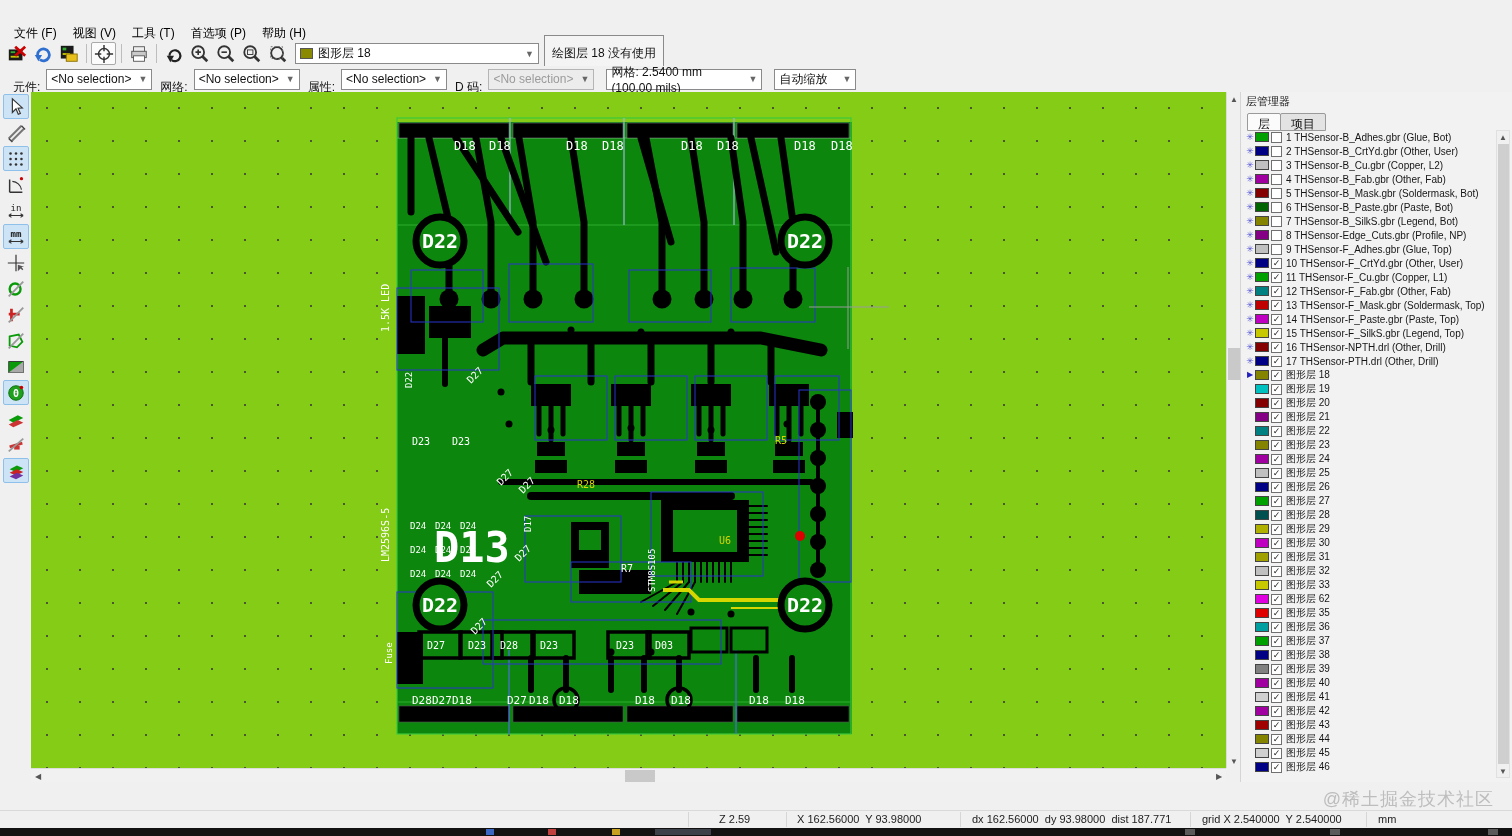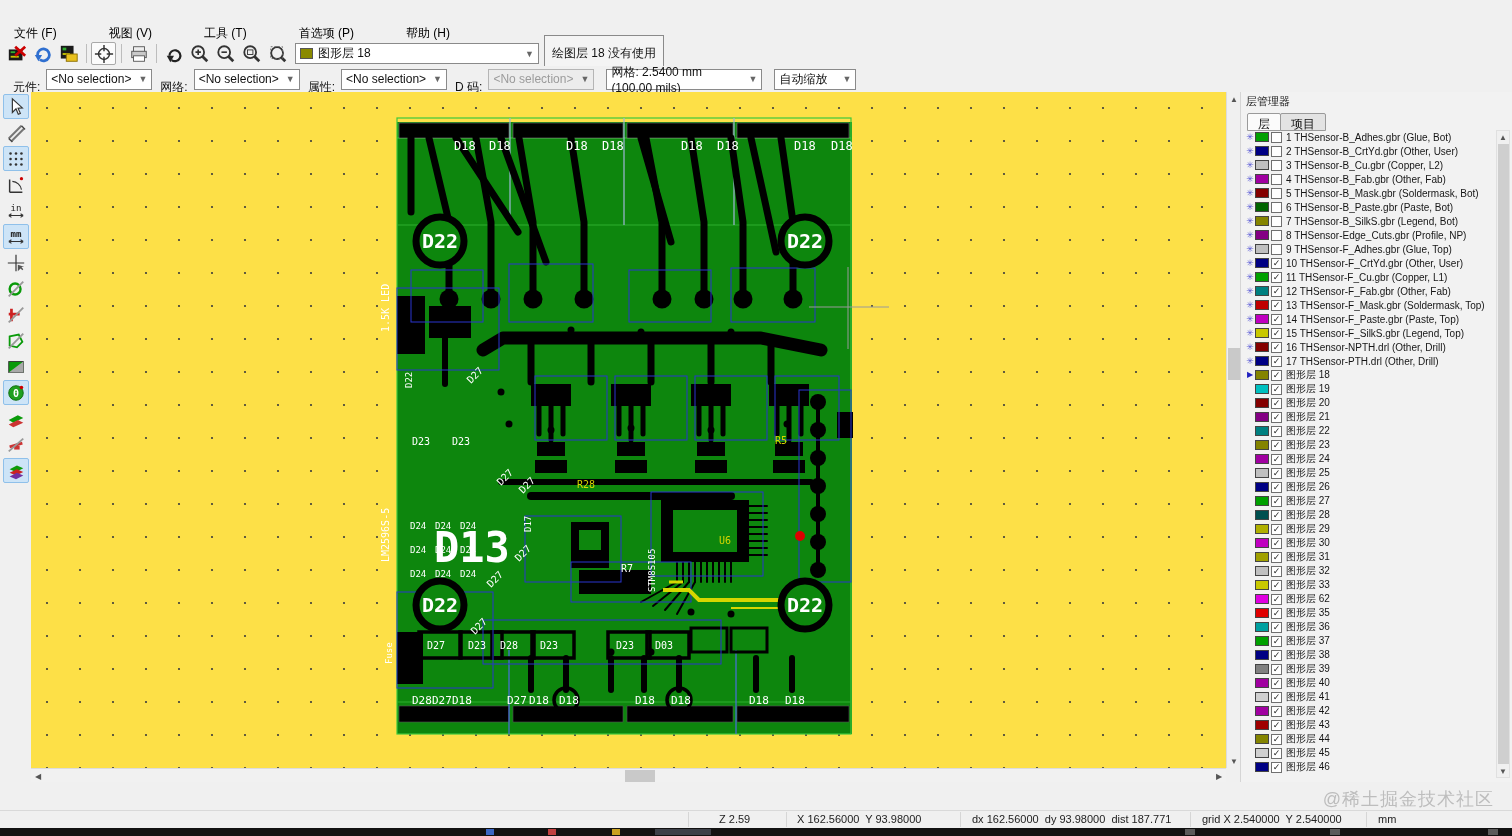--- a/index.html
+++ b/index.html
@@ -11,21 +11,21 @@
   #titlebar { position:absolute; left:0; top:0; width:1512px; height:26px; background:#ffffff;
               display:flex; align-items:center; }
   #app-icon { width:15px; height:15px; margin:0 6px 0 7px; }
   #title-text { font-size:12px; color:#000; }
   #win-controls { position:absolute; right:0; top:0; height:26px; display:flex; }
   .win-btn { width:45px; height:26px; display:flex; align-items:center; justify-content:center;
              font-size:13px; color:#222; }
 
   
   #menubar { position:absolute; left:0; top:26px; width:1512px; height:15px; background:#f0f0f0;
-             display:flex; align-items:flex-start; padding-left:6px;gap:36px; }
+             display:flex; align-items:flex-start; padding-left:6px; }
   .menu-item { padding:0 8px; font-size:12px; color:#000; height:15px; line-height:15px; }
 
   
   #toolbar1 { position:absolute; left:0; top:41px; width:1512px; height:25px; background:#f0f0f0;
               display:flex; align-items:center; padding-left:4px; }
   .tb-btn { width:25px; height:23px; display:flex; align-items:center; justify-content:center;
             border:1px solid transparent; border-radius:2px; margin-right:1px; background:transparent; }
   .tb-btn.boxed { border:1px solid #a9a9a9; background:#fbfbfb; }
   .tb-sep { width:1px; height:19px; background:#bdbdbd; margin:0 4px; }
   .combo { height:21px; background:#fff; border:1px solid #8a8a8a; display:flex; align-items:center;
@@ -45,21 +45,21 @@
   #grid-combo { width:156px; margin-left:12px; }
   #zoom-combo { width:82px; margin-left:12px; }
 
   
   #left-toolbar { position:absolute; left:0; top:92px; width:31px; height:676px; background:#f0f0f0;
                   display:flex; flex-direction:column; align-items:center; padding-top:2px; }
   .ltb-btn { width:26px; height:25px; display:flex; align-items:center; justify-content:center;
              border:1px solid transparent; border-radius:2px; margin-bottom:1px; }
   .ltb-btn.active { background:#cde4f7; border-color:#8fc0ea; }
 
-  #canvas { position:absolute; left:31px; top:92px; width:1195px; height:676px; background:#fde047; overflow:hidden; }
+  #canvas { position:absolute; left:31px; top:92px; width:1195px; height:676px; background:#84cc16; overflow:hidden; }
 
   
   #vscroll { position:absolute; left:1226px; top:92px; width:14px; height:676px; background:#f0f0f0;
              border-left:1px solid #dcdcdc; }
   #vscroll .arr { position:absolute; left:0; width:14px; height:14px; color:#555; font-size:8px;
                   display:flex; align-items:center; justify-content:center; }
   #vscroll-thumb { position:absolute; left:1px; top:256px; width:12px; height:32px; background:#c9c9c9; }
   #hscroll { position:absolute; left:31px; top:768px; width:1195px; height:14px; background:#f1f1f1;
              border-top:1px solid #dcdcdc; }
   #hscroll .arr { position:absolute; top:0; width:14px; height:14px; color:#555; font-size:8px;

